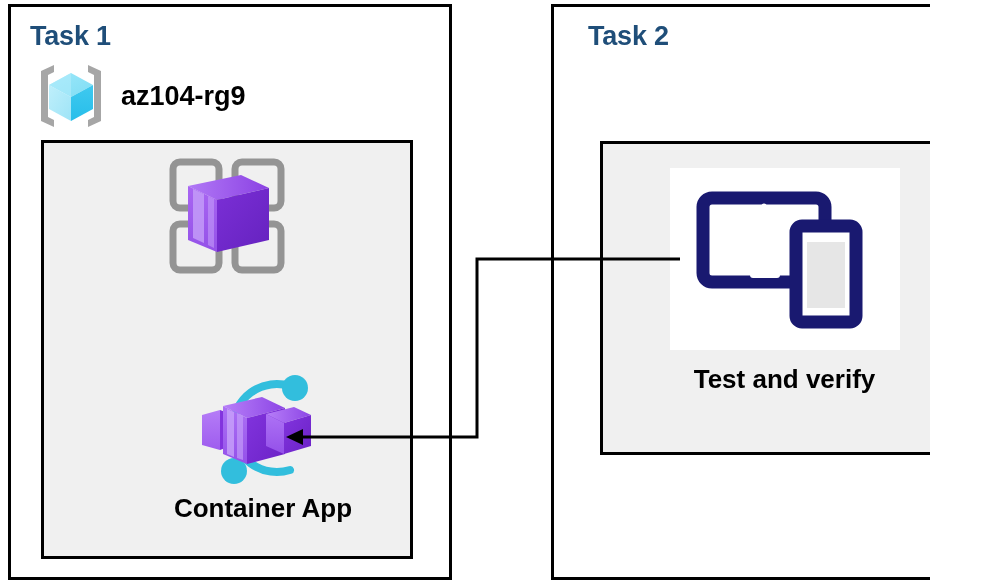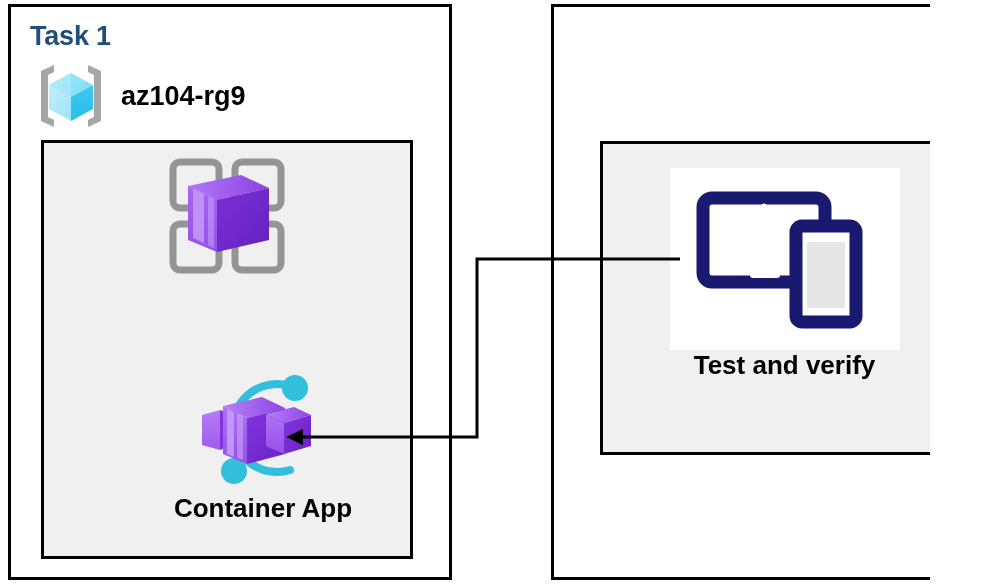--- a/index.html
+++ b/index.html
@@ -112,20 +112,21 @@
     background: #ffffff;
     margin: 8px auto 0 auto;
     display: flex;
     align-items: center;
     justify-content: center;
   }
   #tv-label {
     font-size: 26px;
     font-weight: bold;
     color: #000000;
+    margin-top: 14px;
     white-space: nowrap;
   }
 
   
   #connector { position: absolute; left: 0; top: 0; }
 </style>
 </head>
 <body>
 
 <div id="canvas">
@@ -259,20 +260,21 @@
             <path d="M121 47 L121 78 L94 86 L94 55 Z" fill="url(#caSide)"></path>
           </g>
         </svg>
       </span>
     </div>
     <div class="node-label">Container App</div>
   </div>
 
   <div id="task2-box" class="task-box"></div>
 
+  <div id="task2-title" class="task-title">Task 2</div>
 
   <div id="task2-inner" class="inner-panel"></div>
 
   <div id="tv-group">
     <div id="tv-white-panel">
       <span class="icon-wrap">
         <svg width="180" height="150" viewBox="0 0 180 150" xmlns="http://www.w3.org/2000/svg">
 
           <rect x="8" y="14" width="122" height="84" rx="9" fill="none" stroke="#191970" stroke-width="13"></rect>
           <circle cx="69" cy="22" r="2.6" fill="#ffffff"></circle>

